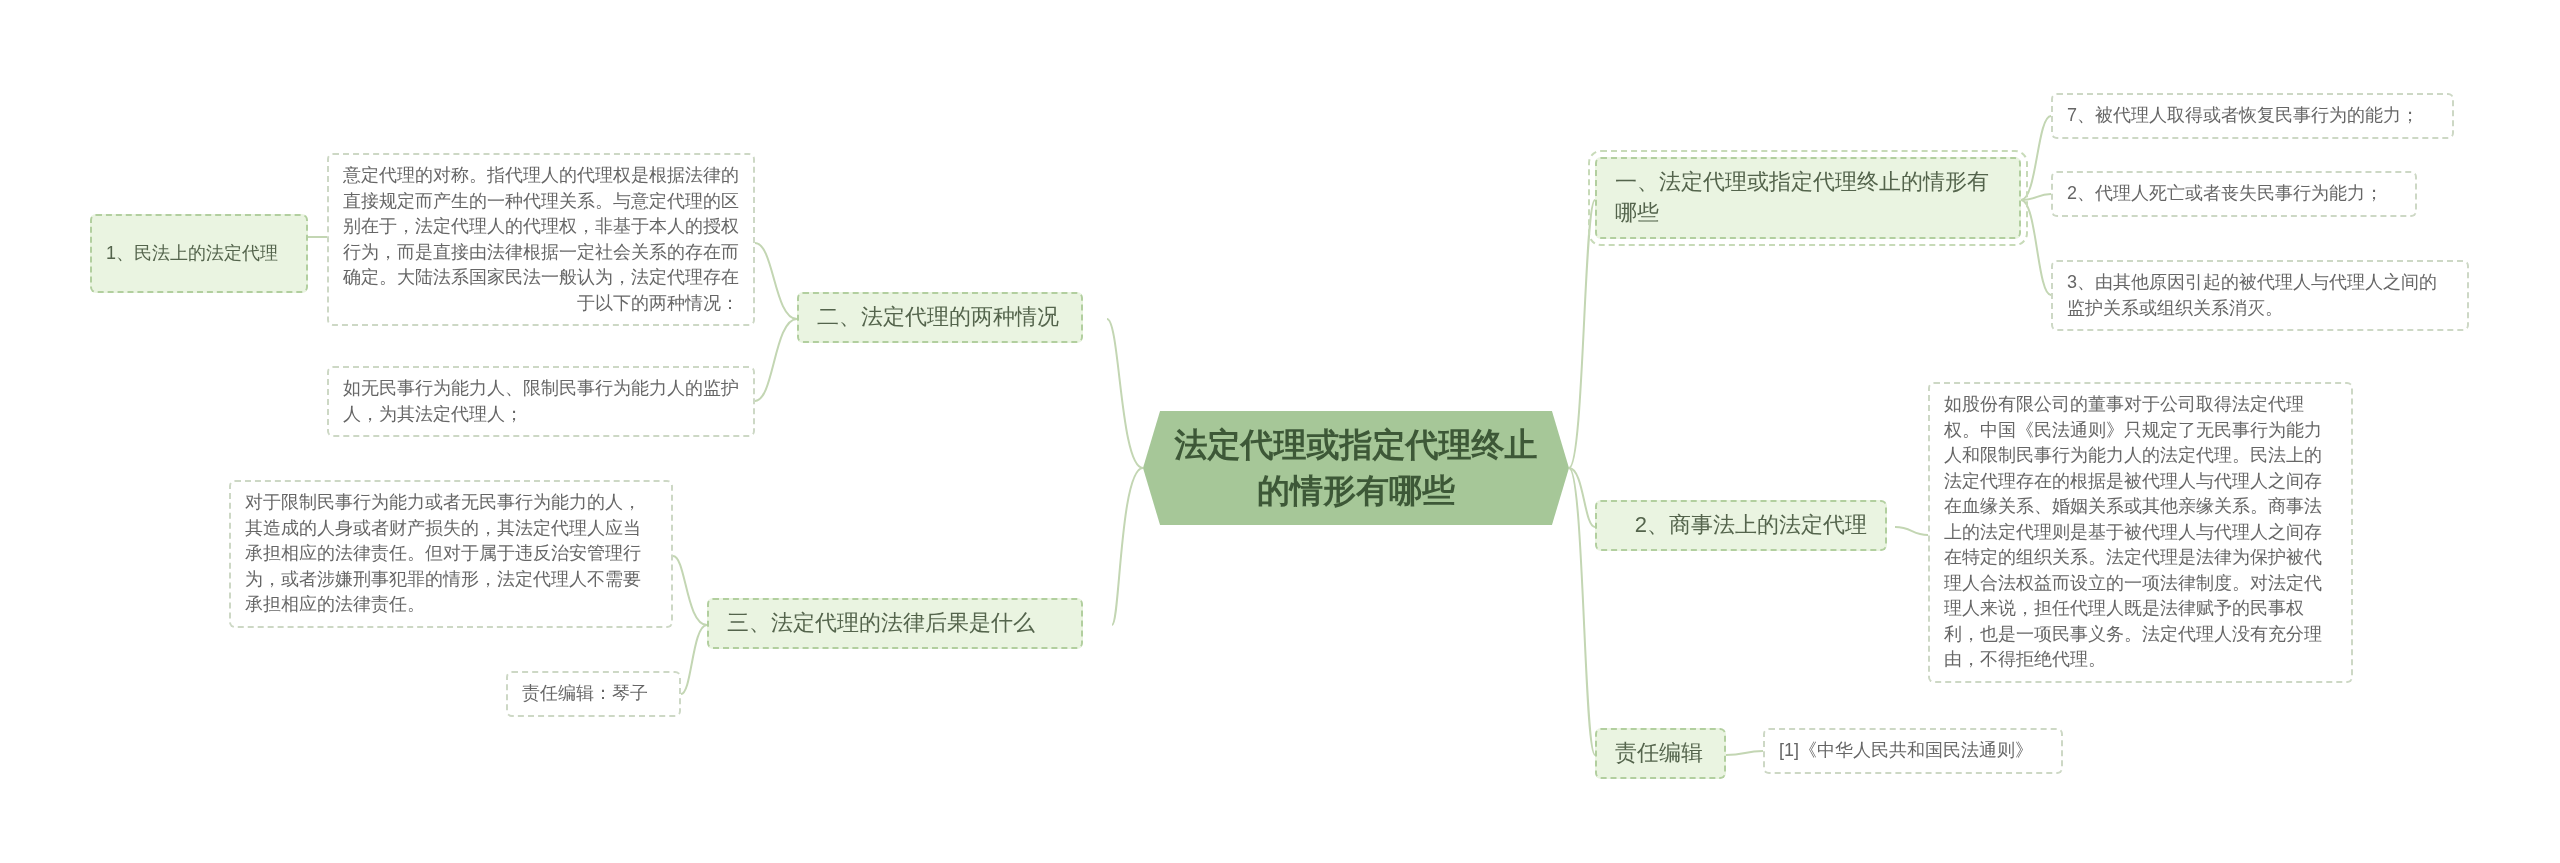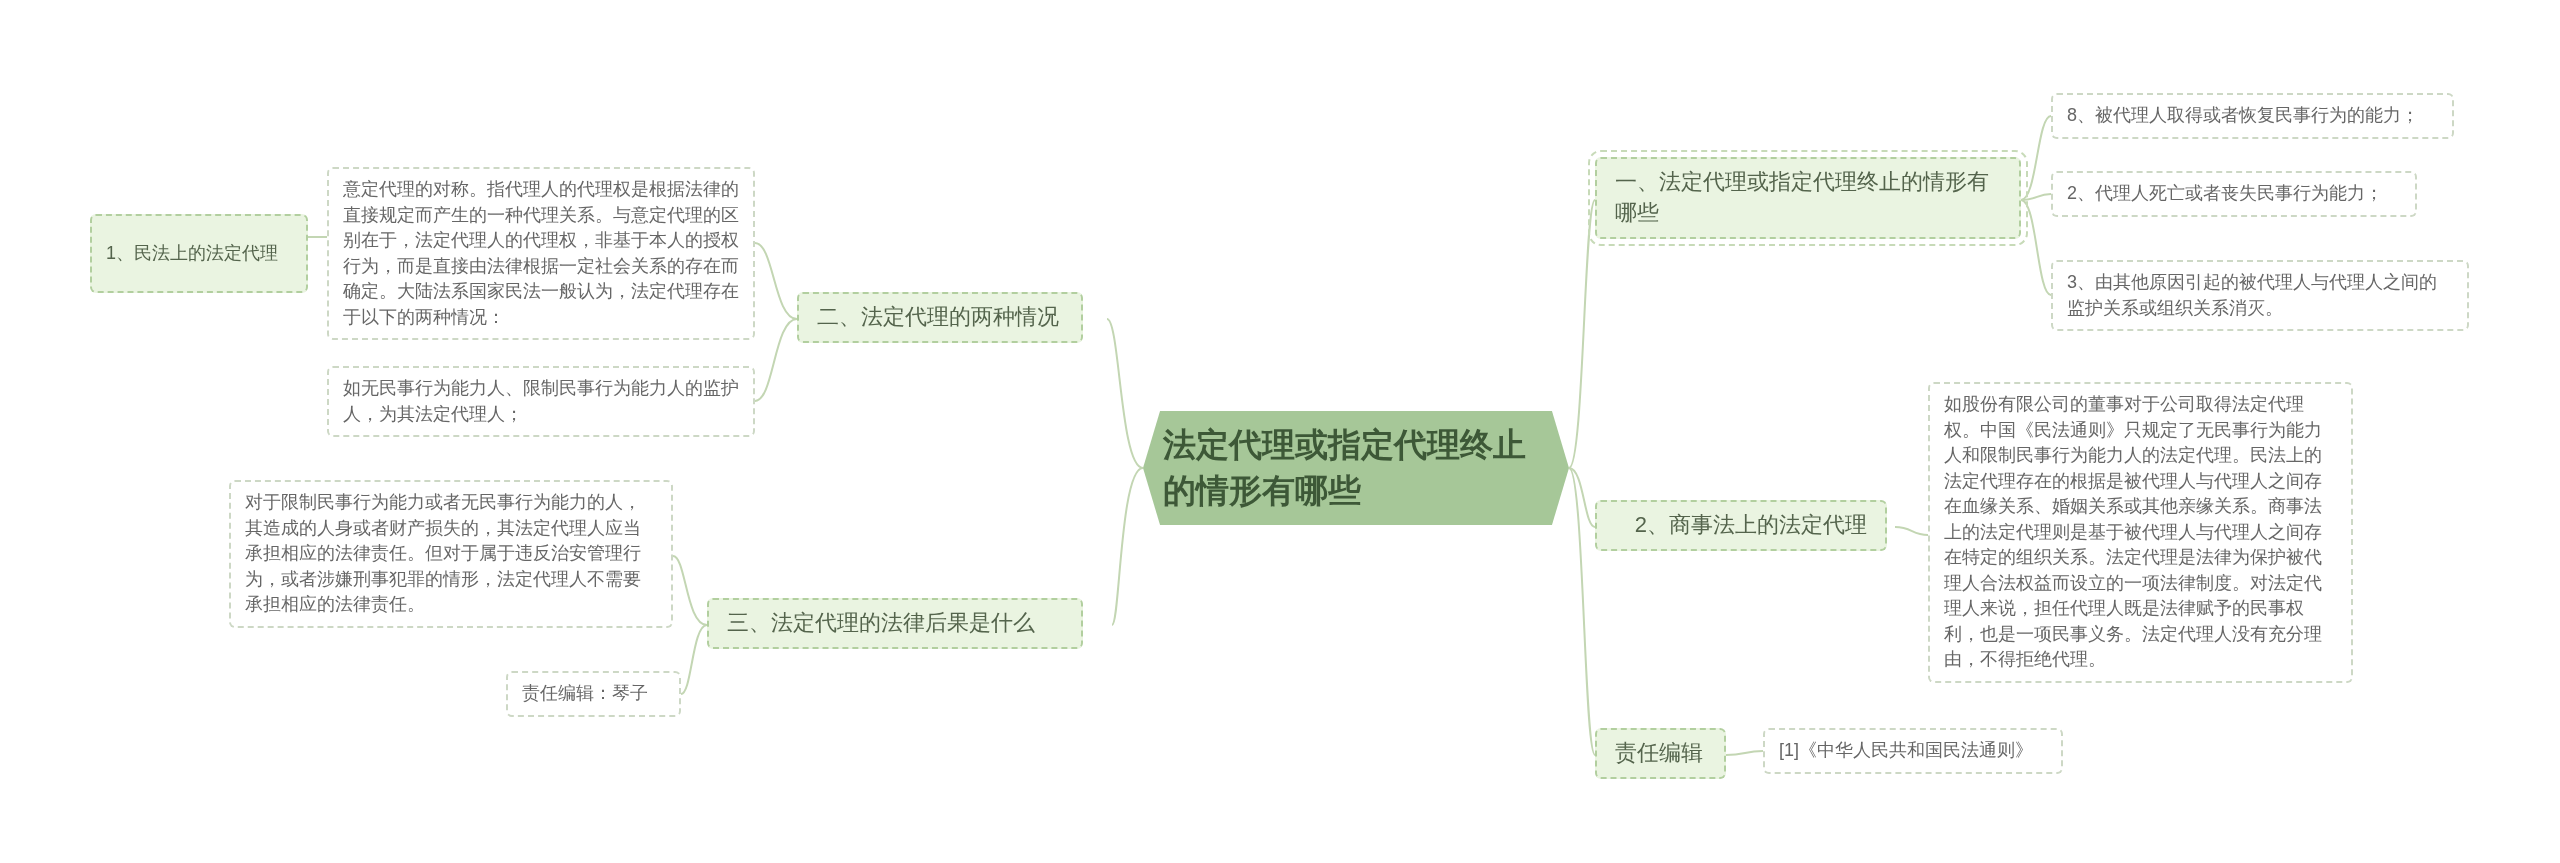--- a/index.html
+++ b/index.html
@@ -46,20 +46,21 @@
   }
   .center-node {
     background: #a6c798;
     color: #3d5837;
     font-size: 33px;
     line-height: 1.4;
     font-weight: bold;
     display: flex;
     align-items: center;
     justify-content: center;
+    text-align: center;
     padding: 0 20px;
     clip-path: polygon(4% 0, 96% 0, 100% 50%, 96% 100%, 4% 100%, 0 50%);
   }
 </style>
 </head>
 <body>
 
 <div class="canvas">
 
   <svg class="links" viewBox="0 0 2560 863" xmlns="http://www.w3.org/2000/svg">
@@ -87,35 +88,35 @@
       <path d="M1895,527 C1912,527 1912,535 1928,535"></path>
 
       <path d="M1726,755 C1745,755 1745,751 1763,751"></path>
     </g>
   </svg>
 
   <div class="node center-node" style="left:1143px; top:411px; width:426px; height:114px;">法定代理或指定代理终止的情形有哪些</div>
 
   <div class="node branch" style="left:90px; top:214px; width:218px; font-size:18px; padding:25px 14px;">1、民法上的法定代理</div>
 
-  <div class="node leaf" style="left:327px; top:167px; width:428px;">意定代理的对称。指代理人的代理权是根据法律的直接规定而产生的一种代理关系。与意定代理的区别在于，法定代理人的代理权，非基于本人的授权行为，而是直接由法律根据一定社会关系的存在而确定。大陆法系国家民法一般认为，法定代理存在于以下的两种情况：</div>
+  <div class="node leaf" style="left:327px; top:153px; width:428px;text-align:right;">意定代理的对称。指代理人的代理权是根据法律的直接规定而产生的一种代理关系。与意定代理的区别在于，法定代理人的代理权，非基于本人的授权行为，而是直接由法律根据一定社会关系的存在而确定。大陆法系国家民法一般认为，法定代理存在于以下的两种情况：</div>
 
   <div class="node leaf" style="left:327px; top:366px; width:428px;">如无民事行为能力人、限制民事行为能力人的监护人，为其法定代理人；</div>
 
   <div class="node branch" style="left:797px; top:292px; width:286px;">二、法定代理的两种情况</div>
 
   <div class="node leaf" style="left:229px; top:480px; width:444px;">对于限制民事行为能力或者无民事行为能力的人，其造成的人身或者财产损失的，其法定代理人应当承担相应的法律责任。但对于属于违反治安管理行为，或者涉嫌刑事犯罪的情形，法定代理人不需要承担相应的法律责任。</div>
 
   <div class="node branch" style="left:707px; top:598px; width:376px;">三、法定代理的法律后果是什么</div>
 
   <div class="node leaf" style="left:506px; top:671px; width:175px;">责任编辑：琴子</div>
 
   <div class="node branch outlined" style="left:1595px; top:157px; width:426px;">一、法定代理或指定代理终止的情形有哪些</div>
 
-  <div class="node leaf" style="left:2051px; top:93px; width:403px;">8、被代理人取得或者恢复民事行为的能力；</div>
+  <div class="node leaf" style="left:2051px; top:93px; width:403px;">7、被代理人取得或者恢复民事行为的能力；</div>
 
   <div class="node leaf" style="left:2051px; top:171px; width:366px;">2、代理人死亡或者丧失民事行为能力；</div>
 
   <div class="node leaf" style="left:2051px; top:260px; width:418px;">3、由其他原因引起的被代理人与代理人之间的监护关系或组织关系消灭。</div>
 
   <div class="node branch" style="left:1595px; top:500px; width:292px;text-align:right;">2、商事法上的法定代理</div>
 
   <div class="node leaf" style="left:1928px; top:382px; width:425px;">如股份有限公司的董事对于公司取得法定代理权。中国《民法通则》只规定了无民事行为能力人和限制民事行为能力人的法定代理。民法上的法定代理存在的根据是被代理人与代理人之间存在血缘关系、婚姻关系或其他亲缘关系。商事法上的法定代理则是基于被代理人与代理人之间存在特定的组织关系。法定代理是法律为保护被代理人合法权益而设立的一项法律制度。对法定代理人来说，担任代理人既是法律赋予的民事权利，也是一项民事义务。法定代理人没有充分理由，不得拒绝代理。</div>
 
   <div class="node branch" style="left:1595px; top:728px; width:131px;">责任编辑</div>

